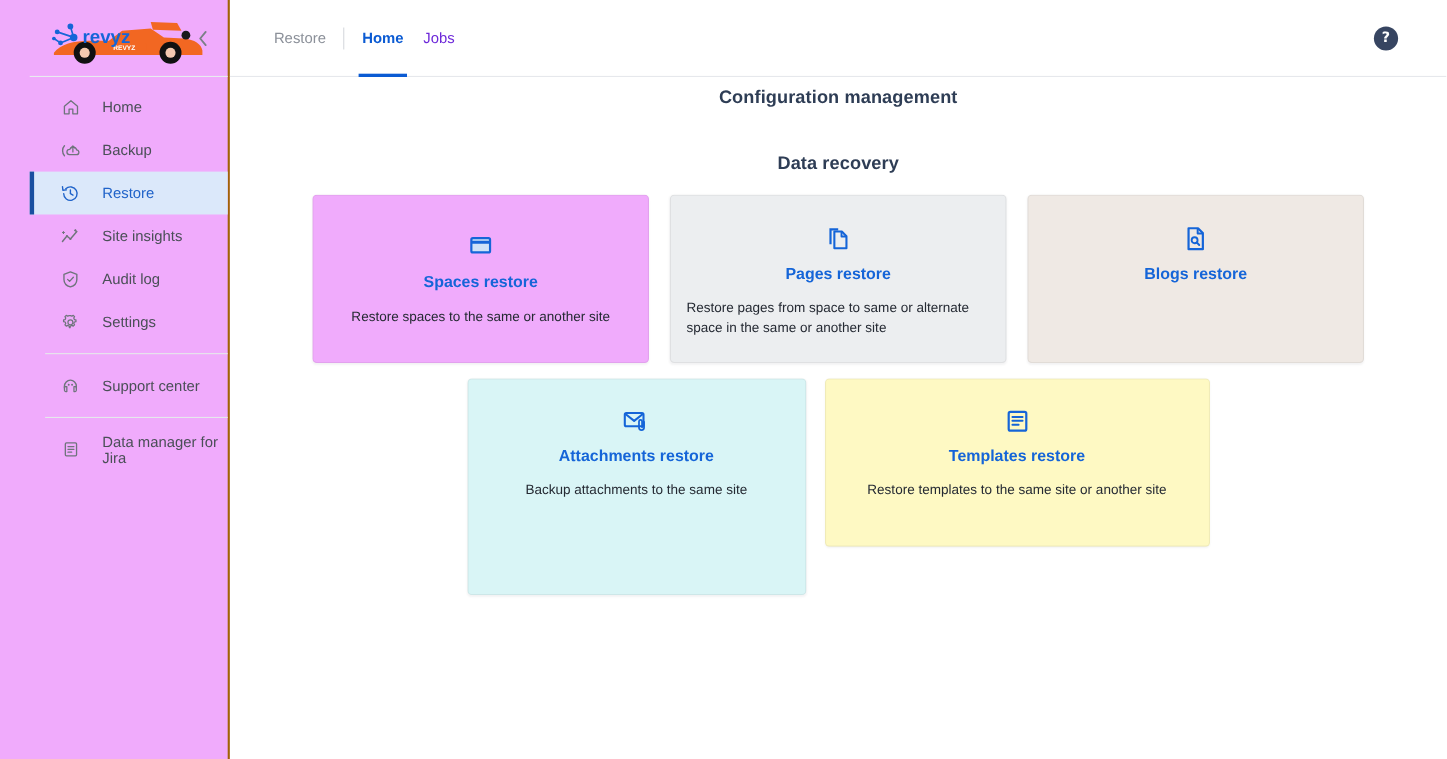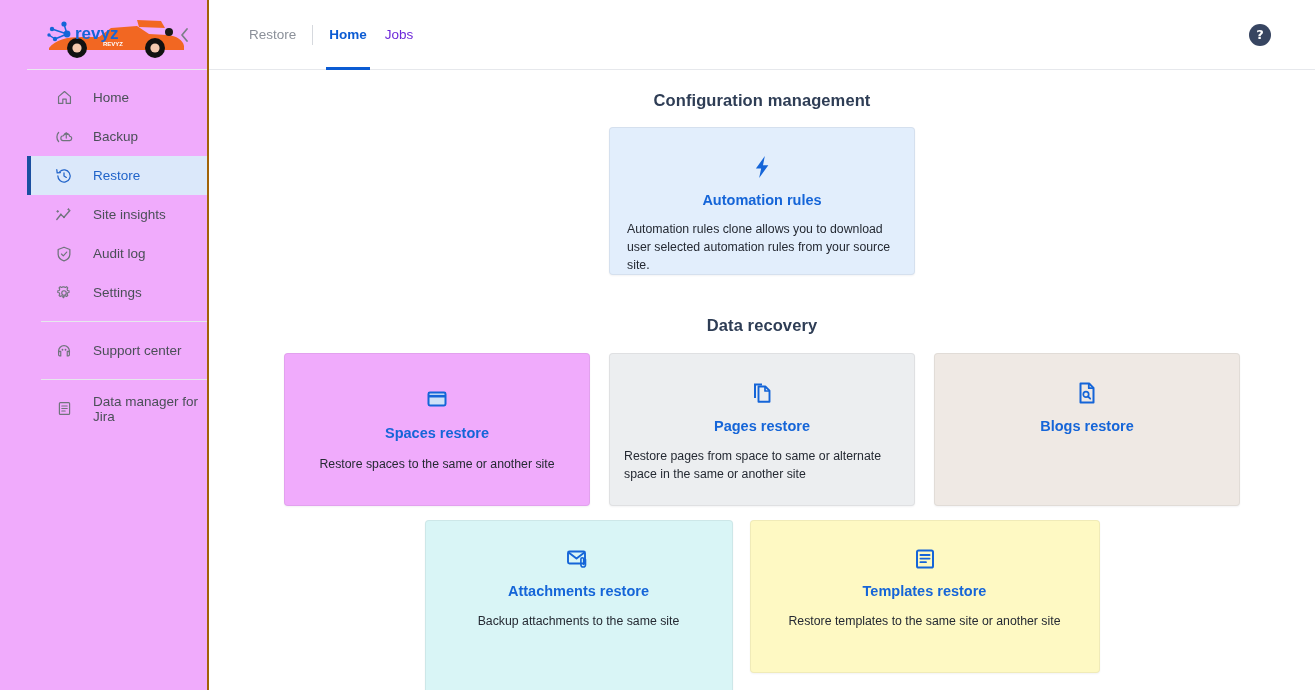--- a/index.html
+++ b/index.html
@@ -106,21 +106,21 @@
   }
 
   .content { padding: 0; }
   .section-title {
     text-align: center;
     font-size: 16.5px;
     font-weight: 700;
     color: #2e3d55;
     letter-spacing: .1px;
   }
-  #cfg-title { margin-top: 21px; }
+  #cfg-title { margin-top: 10px; }
   #data-title { margin-top: 41px; }
 
   .card {
     border-radius: 4px;
     border: 1px solid rgba(0,0,0,0.055);
     box-shadow: 0 1px 2px rgba(16,24,40,0.05);
     display: flex; flex-direction: column;
     align-items: center;
     cursor: pointer;
   }
@@ -327,31 +327,20 @@
       </div>
       <div class="help-btn">
         <span>?</span>
       </div>
     </div>
 
     <div class="content">
 
       <div class="section-title" id="cfg-title">Configuration management</div>
 
-      <div class="row-cfg">
-        <div class="card" id="card-automation">
-          <span class="c-ico">
-            <svg width="22" height="24" viewBox="0 0 20 22">
-              <path d="M12.6 1 L4.4 12.4 H9.2 L7.4 21 L15.8 9.4 H10.9 Z" fill="#1565d8"></path>
-            </svg>
-          </span>
-          <div class="c-title">Automation rules</div>
-          <div class="c-desc">Automation rules clone allows you to download user selected automation rules from your source site.</div>
-        </div>
-      </div>
 
       <div class="section-title" id="data-title">Data recovery</div>
 
       <div class="row-data1">
 
         <div class="card dcard" id="card-spaces">
           <span class="c-ico">
             <svg width="22" height="20" viewBox="0 0 22 20">
               <rect x="2.5" y="3.5" width="17" height="13" rx="1.4" fill="#cfe2f7" stroke="#1565d8" stroke-width="2"></rect>
               <path d="M2.5 7.2 H19.5" stroke="#1565d8" stroke-width="2.6"></path>

